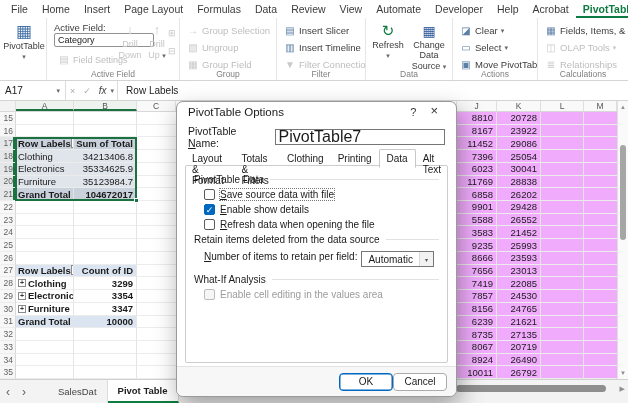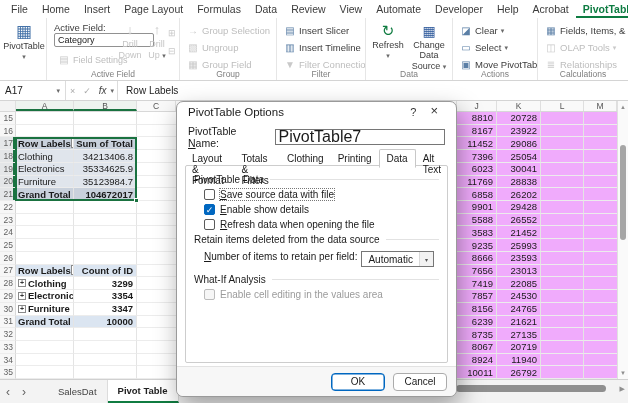--- a/index.html
+++ b/index.html
@@ -121,21 +121,21 @@
   .box.on{background:#0067c0;border-color:#0067c0}
   .chkrow.focus .lbl{outline:1px dotted #777}
   .chkrow.dis{color:#9b9b9b}.chkrow.dis .box{border-color:#bcbcbc;background:#f6f6f6}
   #retain-row{display:flex;margin:6px 0 7px 10px;font-size:10px;white-space:nowrap}
   #combo{display:flex;margin-left:4px;border:1px solid #767676;height:16px;align-items:stretch;background:#fff}
   #combo .cval{padding:0 6px;font-size:10px;display:flex;align-items:center}
   #combo .cbtn{width:14px;background:#f2f2f2;border-left:1px solid #d9d9d9;display:flex;
                align-items:center;justify-content:center;font-size:6px;color:#555}
   #dfoot{position:absolute;left:0;right:0;bottom:0;height:30px;background:#f7f7f7;
          border-top:1px solid #e2e2e2;border-radius:0 0 7px 7px;display:flex;
-         align-items:center;justify-content:flex-end;gap:8px;padding:0 9px}
+         align-items:center;justify-content:flex-end;gap:0;padding:0 9px}
   .btn{min-width:54px;height:18px;background:#fff;border:1px solid #ababab;border-radius:4px;
        font-size:10px;display:flex;align-items:center;justify-content:center}
   .btn.primary{border:1px solid #0067c0;box-shadow:inset 0 0 0 0.5px #0067c0}
 </style>
 </head>
 <body>
 
 <div id="app">
 
   <div id="rtabs">
@@ -587,21 +587,21 @@
         <div class="cell cm"></div>
       </div>
       <div class="grow">
         <div class="cell cj num">8067</div>
         <div class="cell ck num">20719</div>
         <div class="cell cl"></div>
         <div class="cell cm"></div>
       </div>
       <div class="grow">
         <div class="cell cj num">8924</div>
-        <div class="cell ck num">11940</div>
+        <div class="cell ck num">26490</div>
         <div class="cell cl"></div>
         <div class="cell cm"></div>
       </div>
       <div class="grow">
         <div class="cell cj num">10011</div>
         <div class="cell ck num">26792</div>
         <div class="cell cl"></div>
         <div class="cell cm"></div>
       </div>
     </div>

